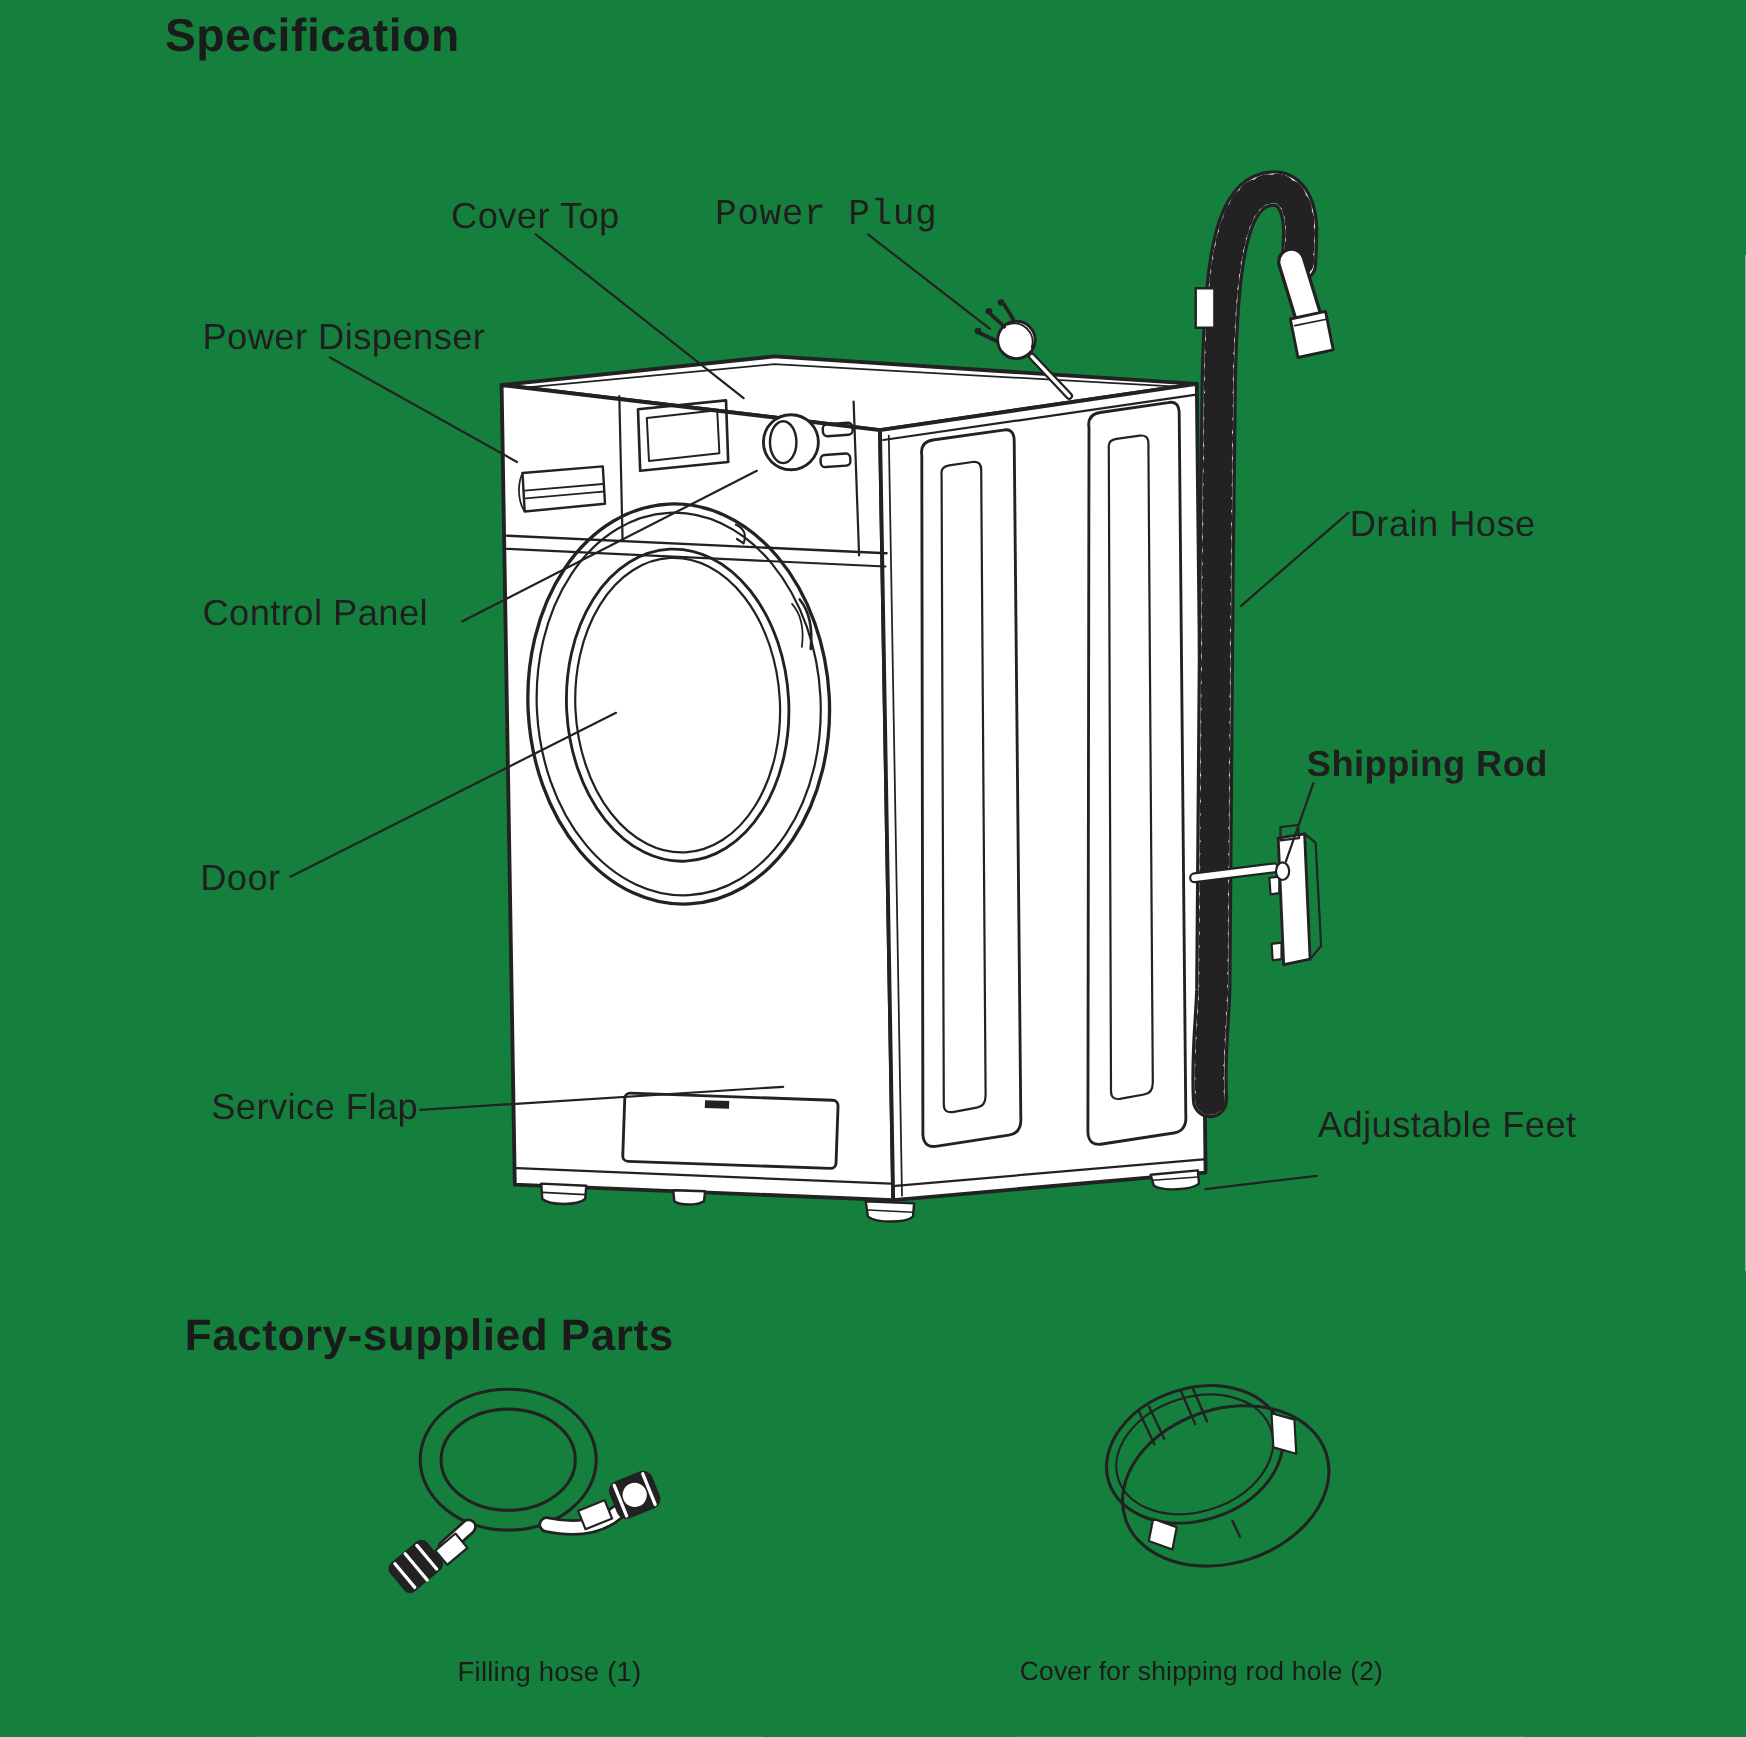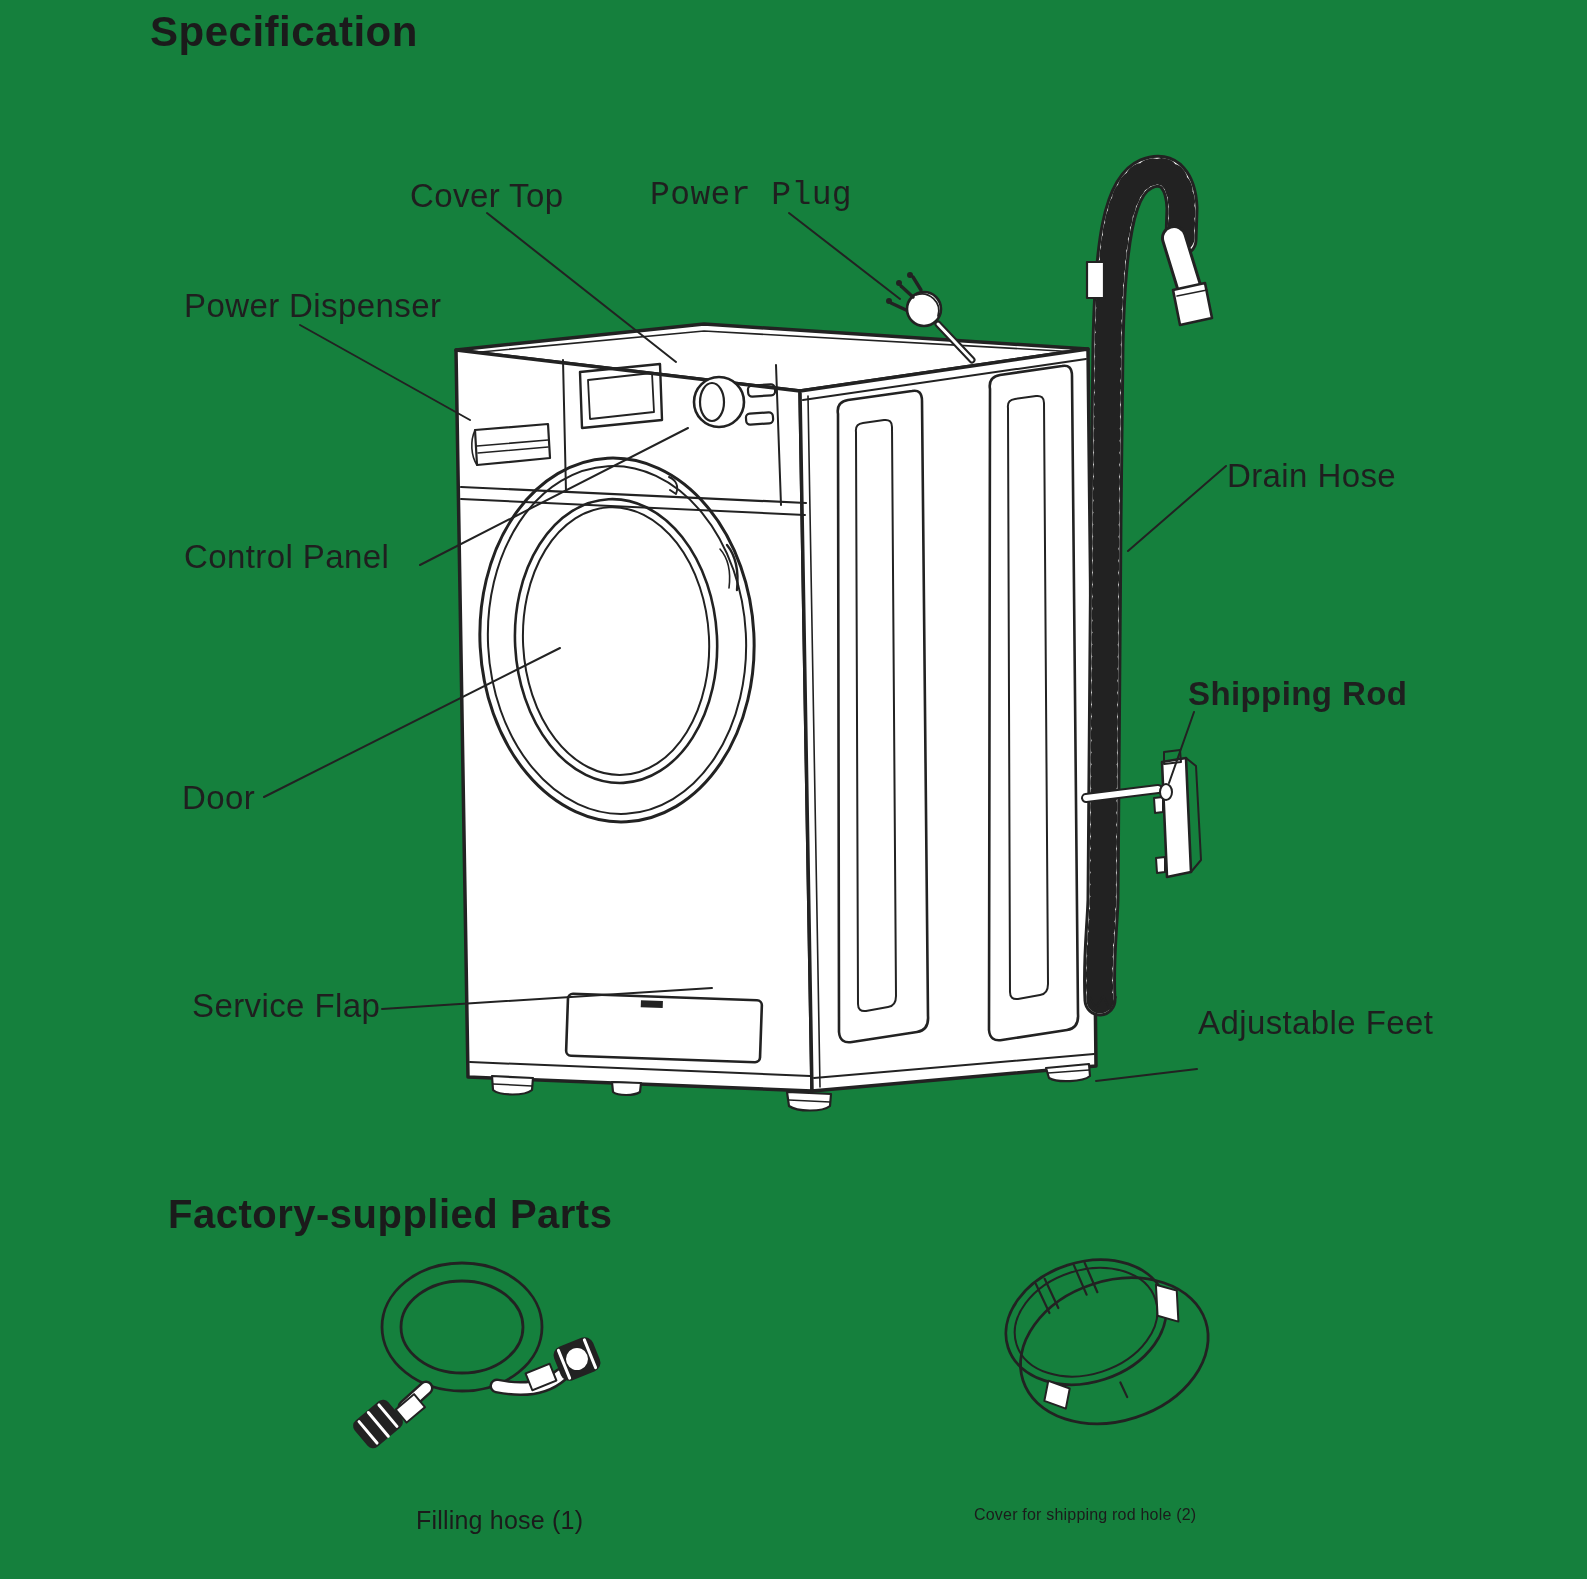--- a/index.html
+++ b/index.html
@@ -178,15 +178,15 @@
   <div class="lbl" style="left:184px;top:538px;">Control Panel</div>
   <div class="lbl" style="left:182px;top:779px;">Door</div>
   <div class="lbl" style="left:192px;top:987px;">Service Flap</div>
   <div class="lbl" style="left:1227px;top:424px;margin-top:33px;">Drain Hose</div>
   <div class="lbl" style="left:1188px;top:675px;font-weight:bold;">Shipping Rod</div>
   <div class="lbl" style="left:1151px;top:1004px;margin-left:47px;">Adjustable Feet</div>
 
   <div class="heading" style="left:168px;top:1152px;font-size:40px;margin-top:40px;">Factory-supplied Parts</div>
 
   <div class="caption" style="left:392px;top:1506px;">Filling hose (1)</div>
-  <div class="caption" style="left:950px;top:1506px;font-size:16px;">Cover for shipping rod hole (2)</div>
+  <div class="caption" style="left:903px;top:1506px;font-size:24px;">Cover for shipping rod hole (2)</div>
 
 </div>
 
 </body></html>

